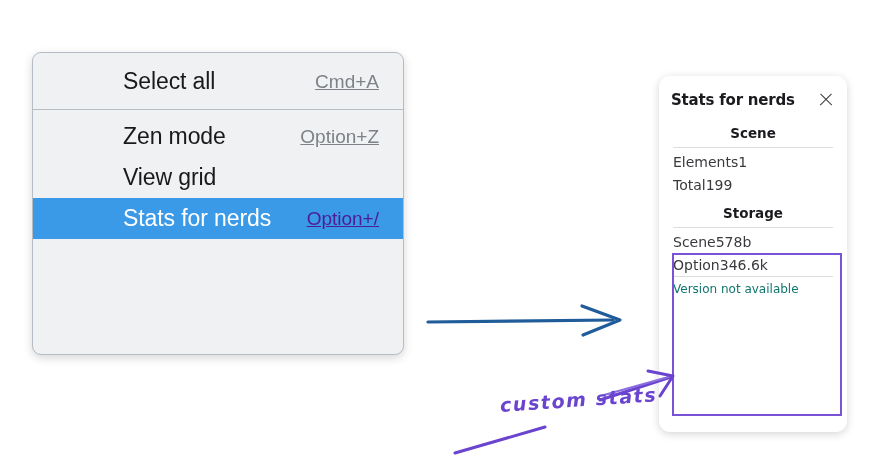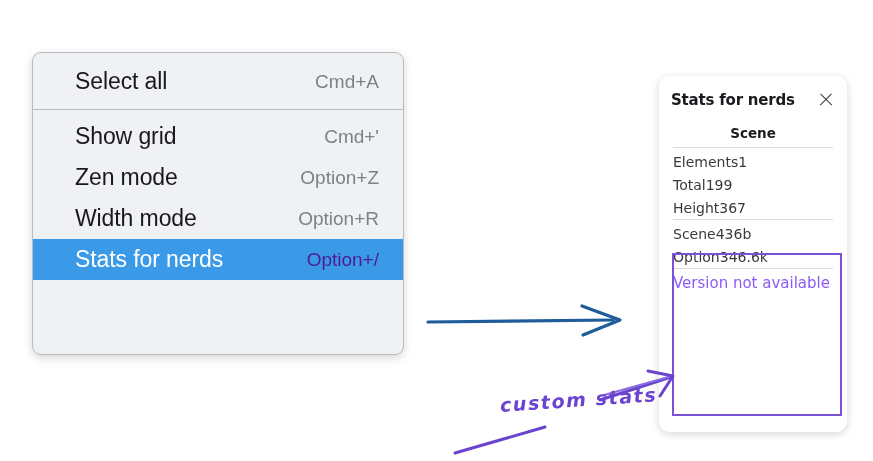--- a/index.html
+++ b/index.html
@@ -44,25 +44,27 @@
     height: 41px;
     padding: 0 24px 0 42px;
     box-sizing: border-box;
     color: #18191b;
   }
   .menu-item .label {
     font-size: 23px;
     line-height: 41px;
     letter-spacing: -0.1px;
     white-space: nowrap;
+    margin-left: 48px;
   }
   .menu-item .shortcut {
     font-size: 19px;
     color: #7d8288;
     white-space: nowrap;
+    text-decoration: underline;
   }
   .menu-item.selected {
     background: #3b9ae8;
   }
   .menu-item.selected .label { color: #ffffff; }
   .menu-item.selected .shortcut { color: #4c1d95; }
 
   
   #stats-panel {
     position: absolute;
@@ -127,22 +129,22 @@
     justify-content: flex-start;
     height: 23px;
     font-size: 14px;
     color: #3a3a3e;
     padding: 0 2px;
     box-sizing: border-box;
   }
   .stat-row .k { white-space: nowrap; }
   .stat-row .v { white-space: nowrap; }
   .note-row {
-    font-size: 15px;
-    color: #8b5cf6;
+    font-size: 12px;
+    color: #0f766e;
     padding: 3px 2px 0 2px;
     white-space: nowrap;
   }
 
   
   #highlight-box {
     position: absolute;
     left: 672px;
     top: 253px;
     width: 170px;
@@ -185,30 +187,25 @@
       <div class="menu-item">
         <span class="label">Select all</span>
         <span class="shortcut">Cmd+A</span>
       </div>
     </div>
 
     <div class="menu-divider"></div>
 
     <div class="menu-group">
       <div class="menu-item">
-        <span class="label">Show grid</span>
-        <span class="shortcut">Cmd+'</span>
-      </div>
-      <div class="menu-item">
         <span class="label">Zen mode</span>
         <span class="shortcut">Option+Z</span>
       </div>
       <div class="menu-item">
-        <span class="label">Width mode</span>
-        <span class="shortcut">Option+R</span>
+        <span class="label">View grid</span>
       </div>
       <div class="menu-item selected">
         <span class="label">Stats for nerds</span>
         <span class="shortcut">Option+/</span>
       </div>
     </div>
 
   </div>
 
   <div id="stats-panel">
@@ -221,29 +218,26 @@
     <div class="section-head">Scene</div>
     <div class="hr"></div>
     <div class="stat-row">
       <span class="k">Elements</span>
       <span class="v">1</span>
     </div>
     <div class="stat-row">
       <span class="k">Total</span>
       <span class="v">199</span>
     </div>
-    <div class="stat-row">
-      <span class="k">Height</span>
-      <span class="v">367</span>
-    </div>
-
+
+    <div class="section-head">Storage</div>
     <div class="hr"></div>
     <div class="stat-row">
       <span class="k">Scene</span>
-      <span class="v">436b</span>
+      <span class="v">578b</span>
     </div>
     <div class="stat-row">
       <span class="k">Option</span>
       <span class="v">346.6k</span>
     </div>
 
     <div class="hr"></div>
     <div class="note-row">Version not available</div>
 
   </div>

